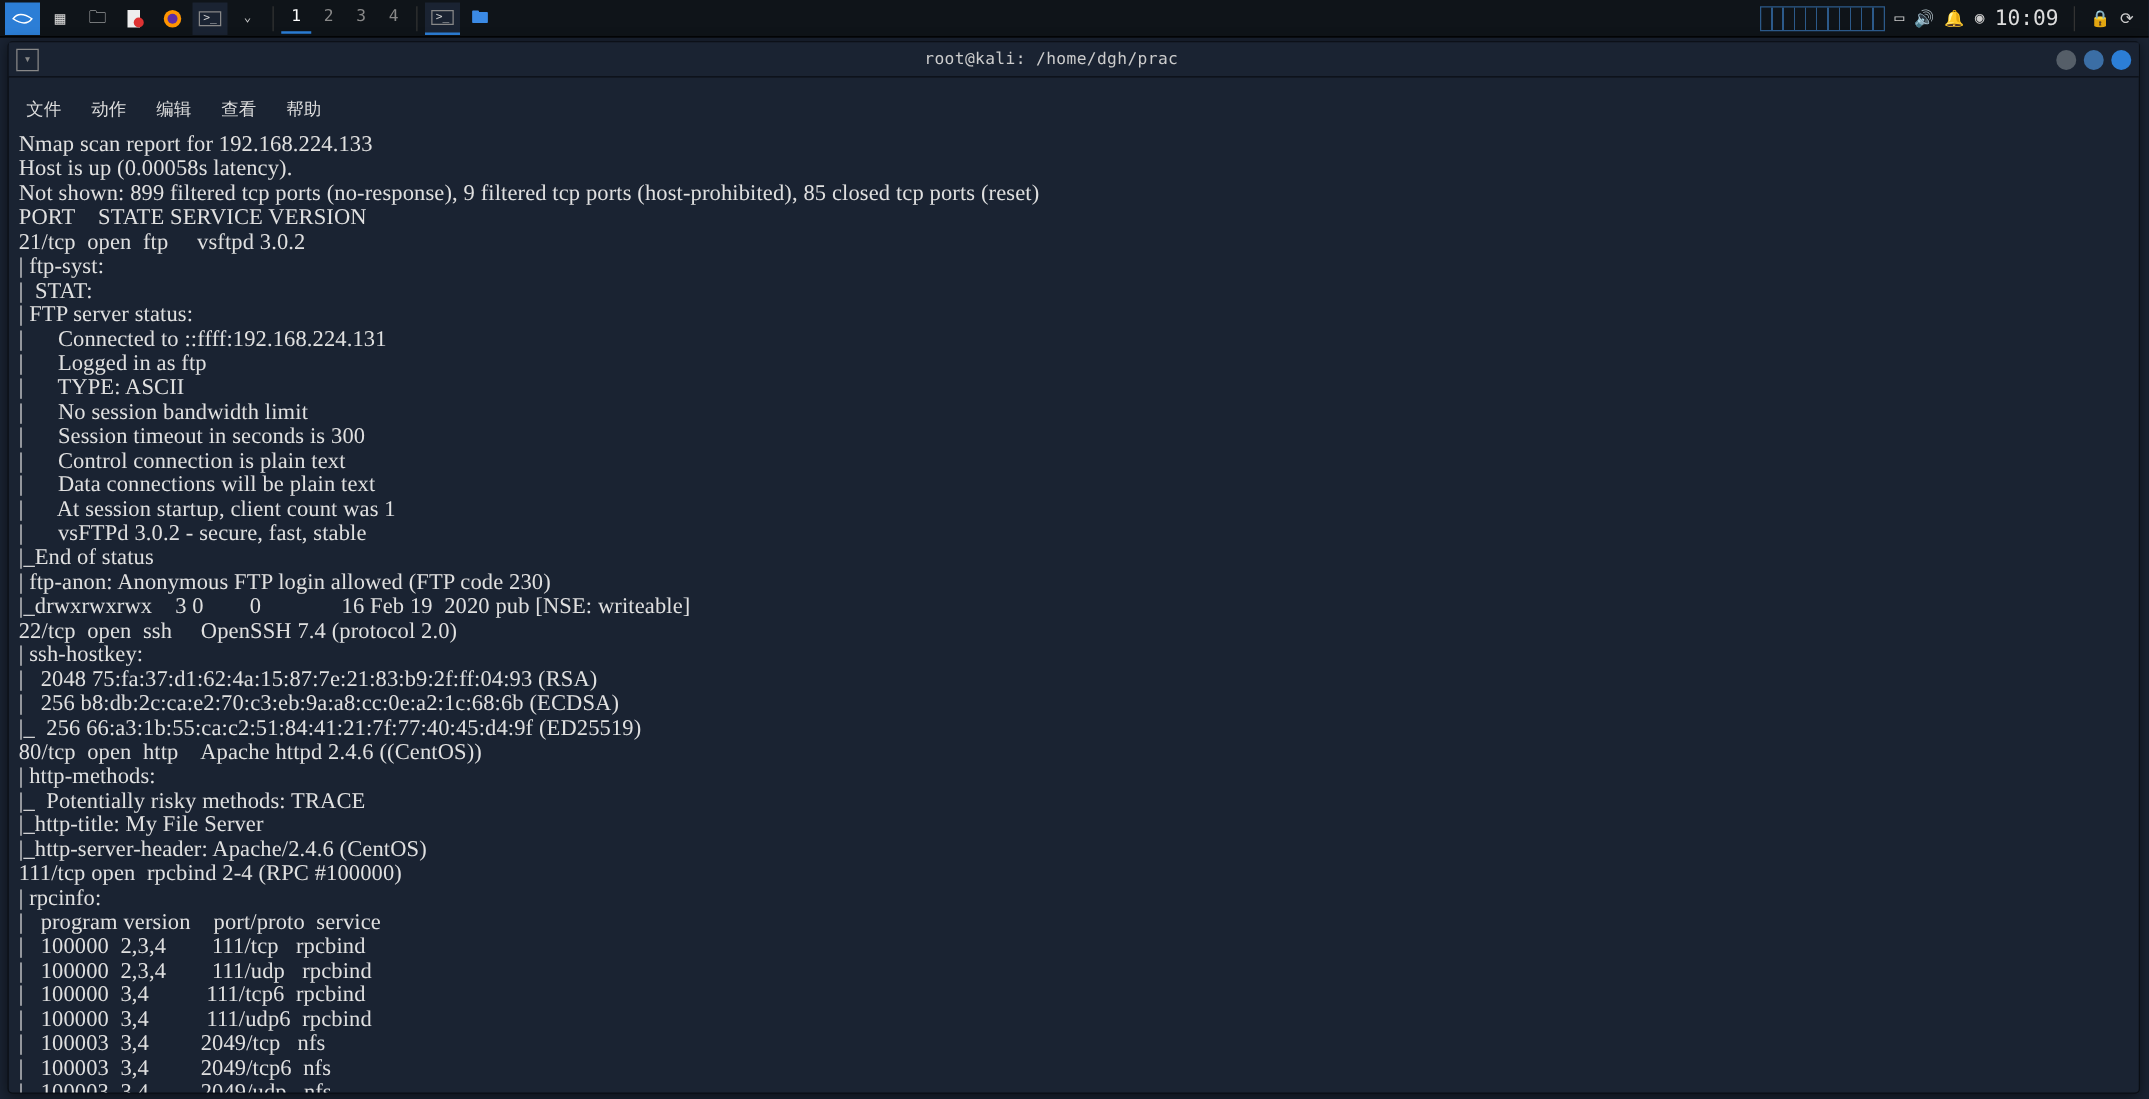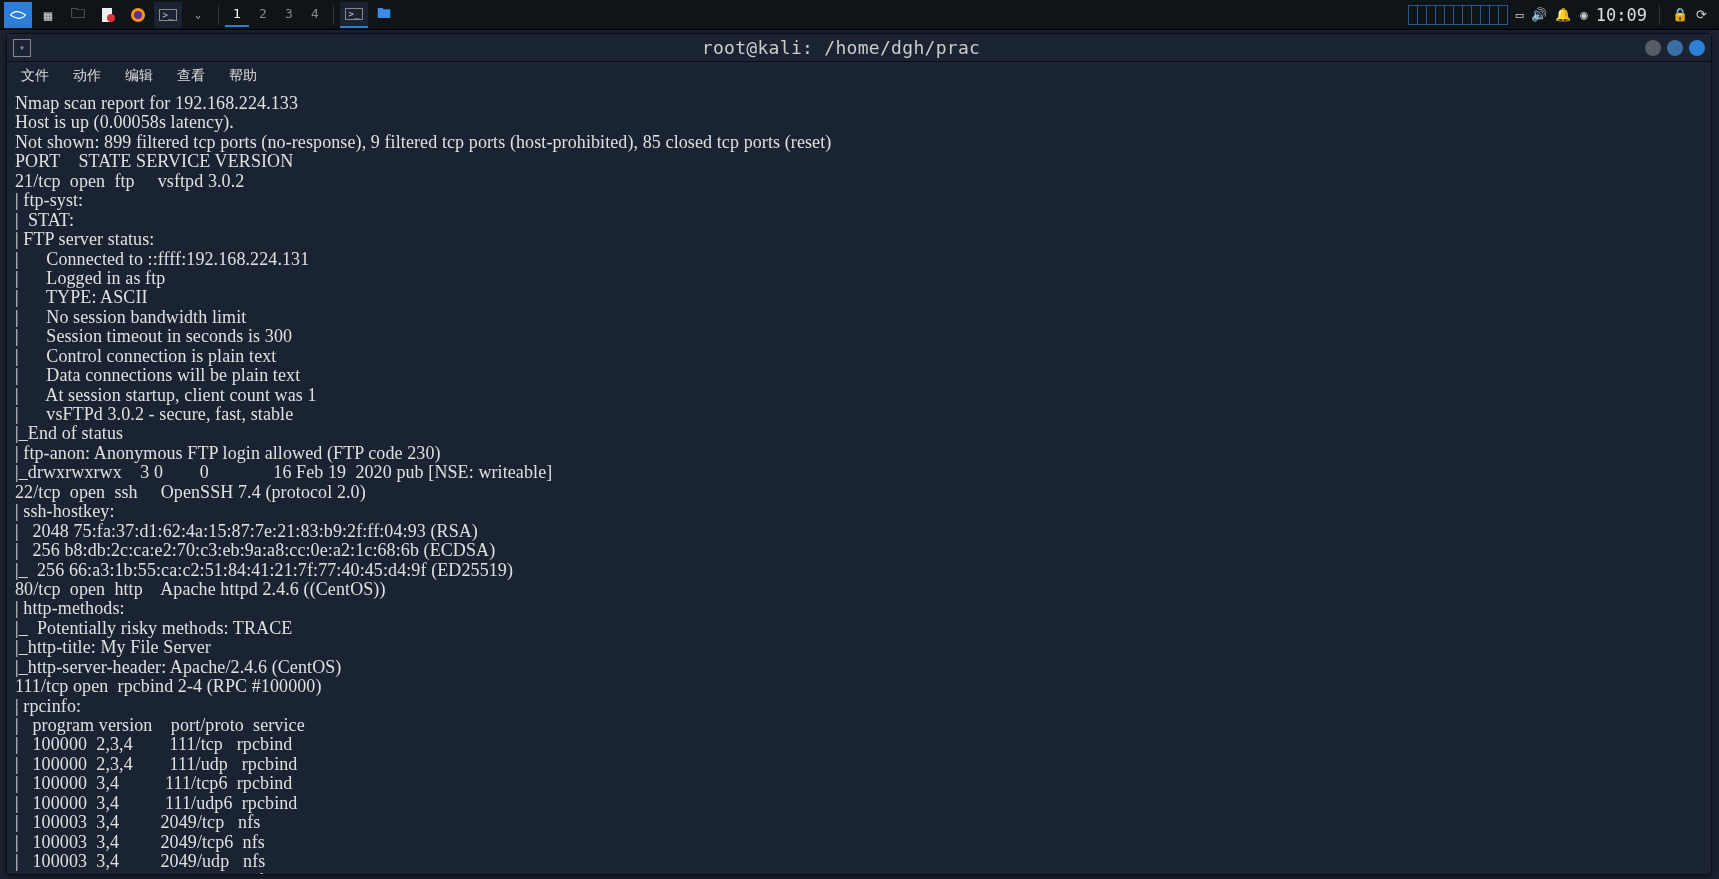--- a/index.html
+++ b/index.html
@@ -76,38 +76,39 @@
     width: 18px; height: 18px;
     border: 1px solid #888;
     display: flex; align-items: center; justify-content: center;
     font-size: 10px; color: #888;
     margin-right: 6px;
   }
   .title-text {
     flex: 1;
     text-align: center;
     color: #ccc;
-    font-size: 18px;
+    font-size: 13px;
     letter-spacing: 0.3px;
   }
   .win-controls { display: flex; gap: 6px; }
   .win-btn {
     width: 16px; height: 16px; border-radius: 50%;
     cursor: pointer;
   }
   .win-min { background: #555e68; }
   .win-max { background: #3b6ea5; }
   .win-close { background: #2c7ed6; }
   .menubar {
     height: 28px;
     display: flex; align-items: center;
     padding: 0 8px;
     gap: 12px;
     font-size: 14px;
     color: #ddd;
+    margin-top: 12px;
   }
   .menu-item { cursor: pointer; padding: 2px 6px; }
   .terminal {
     flex: 1;
     padding: 4px 8px;
     white-space: pre;
     color: #e0e0e0;
     font-size: 18px;
     line-height: 1.08;
     letter-spacing: 0.1px;

